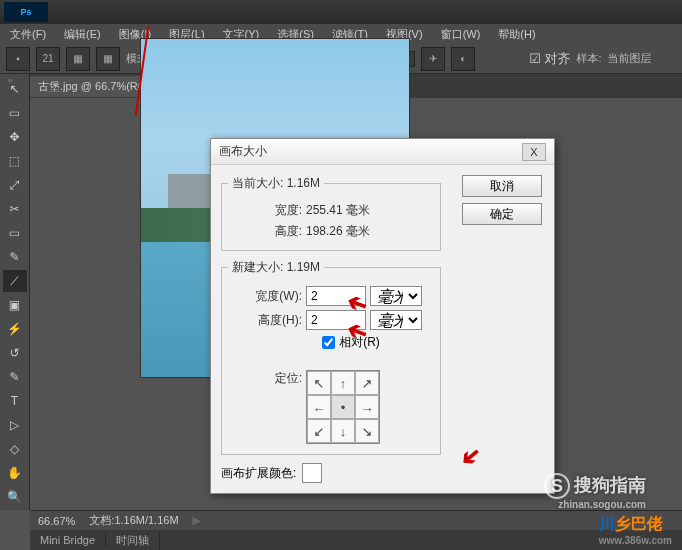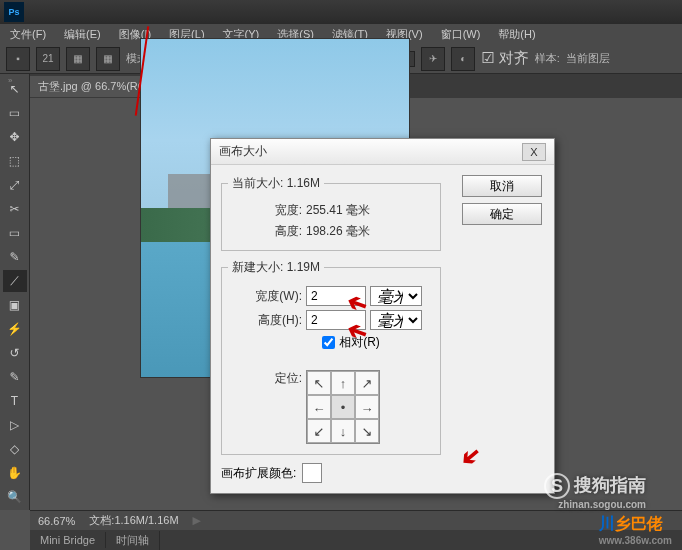--- a/index.html
+++ b/index.html
@@ -1,29 +1,29 @@
 <!DOCTYPE html>
 <html><head>
   <meta charset="utf-8">
   <style>
     * { margin: 0; padding: 0; box-sizing: border-box; font-family: "Microsoft YaHei", sans-serif; }
     body { width: 682px; height: 550px; background: #535353; overflow: hidden; position: relative; }
     
     .title-bar { height: 24px; background: linear-gradient(#3a3a3a, #2a2a2a); display: flex; align-items: center; padding: 0 4px; }
-    .ps-logo { width: 20px; height: 20px; background: #001e36; color: #31a8ff; font-size: 9px; font-weight: bold; display: flex; align-items: center; justify-content: center; border-radius: 0; }
+    .ps-logo { width: 44px; height: 20px; background: #001e36; color: #31a8ff; font-size: 9px; font-weight: bold; display: flex; align-items: center; justify-content: center; border-radius: 0; }
     
     .menu-bar { height: 20px; background: #4a4a4a; display: flex; align-items: center; padding: 0 4px; gap: 6px; }
     .menu-item { color: #ccc; font-size: 11px; padding: 2px 6px; cursor: pointer; }
     
     .options-bar { height: 30px; background: #4a4a4a; border-bottom: 1px solid #2a2a2a; display: flex; align-items: center; padding: 0 6px; gap: 6px; }
     .opt-icon { width: 24px; height: 24px; background: #3a3a3a; border: 1px solid #222; display: flex; align-items: center; justify-content: center; color: #aaa; font-size: 10px; }
     .opt-label { color: #bbb; font-size: 11px; }
     .opt-dropdown { background: #3a3a3a; border: 1px solid #222; color: #ccc; font-size: 11px; padding: 1px 4px; height: 18px; }
     .opt-input { background: #3a3a3a; border: 1px solid #222; color: #ccc; font-size: 10px; padding: 1px 3px; width: 40px; height: 16px; }
-    .opt-check { color: #ccc; font-size: 15px; }
+    .opt-check { color: #ccc; font-size: 13px; margin-left: 48px; }
     
     .tabs-bar { height: 24px; background: #3a3a3a; display: flex; align-items: center; padding-left: 30px; }
     .tab { background: #535353; color: #ccc; font-size: 11px; padding: 3px 8px; border-right: 1px solid #2a2a2a; display: flex; align-items: center; gap: 6px; }
     .tab-close { color: #888; cursor: pointer; }
     
     .minimize-btn { width: 14px; height: 14px; background: #2a2a2a; border: 1px solid #666; color: #ccc; font-size: 9px; display: flex; align-items: center; justify-content: center; margin-left: 8px; }
     
     .tool-panel { position: absolute; left: 0; top: 74px; width: 30px; bottom: 40px; background: #4a4a4a; border-right: 1px solid #2a2a2a; display: flex; flex-direction: column; padding-top: 4px; gap: 2px; }
     .tool { width: 24px; height: 22px; margin: 0 auto; display: flex; align-items: center; justify-content: center; color: #ccc; font-size: 12px; cursor: pointer; position: relative; }
     .tool.selected { background: #2a2a2a; }

